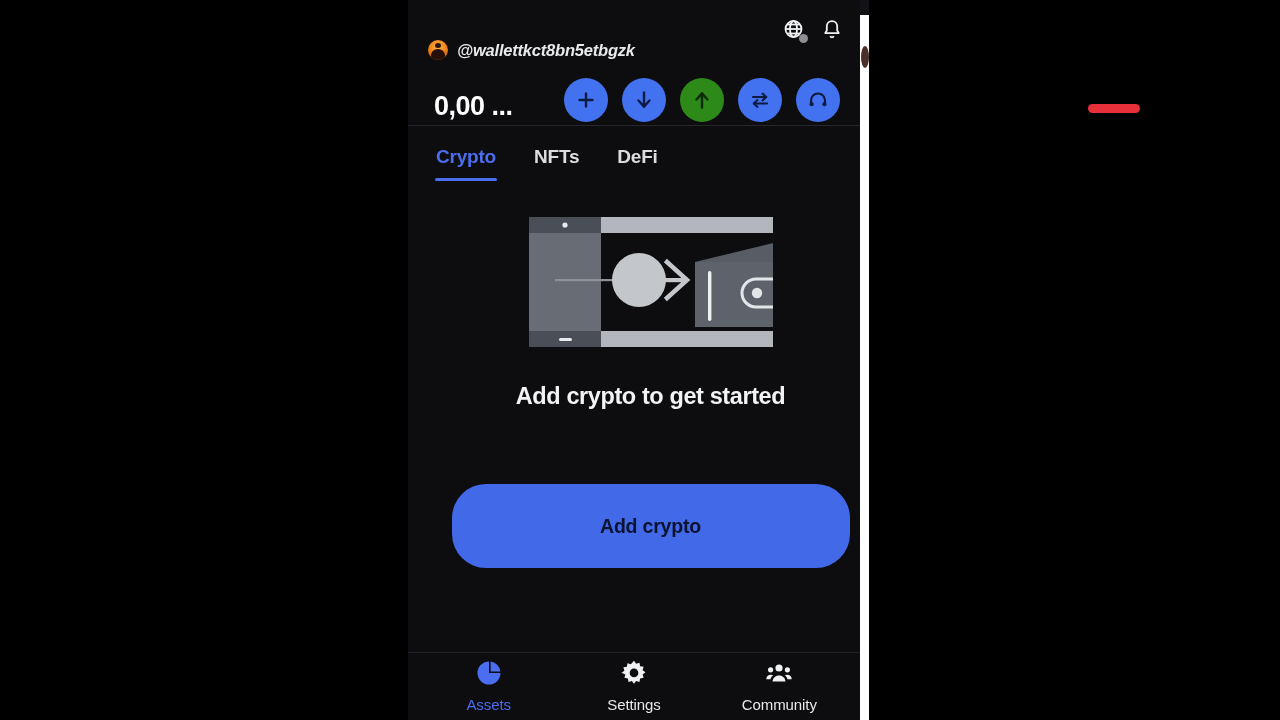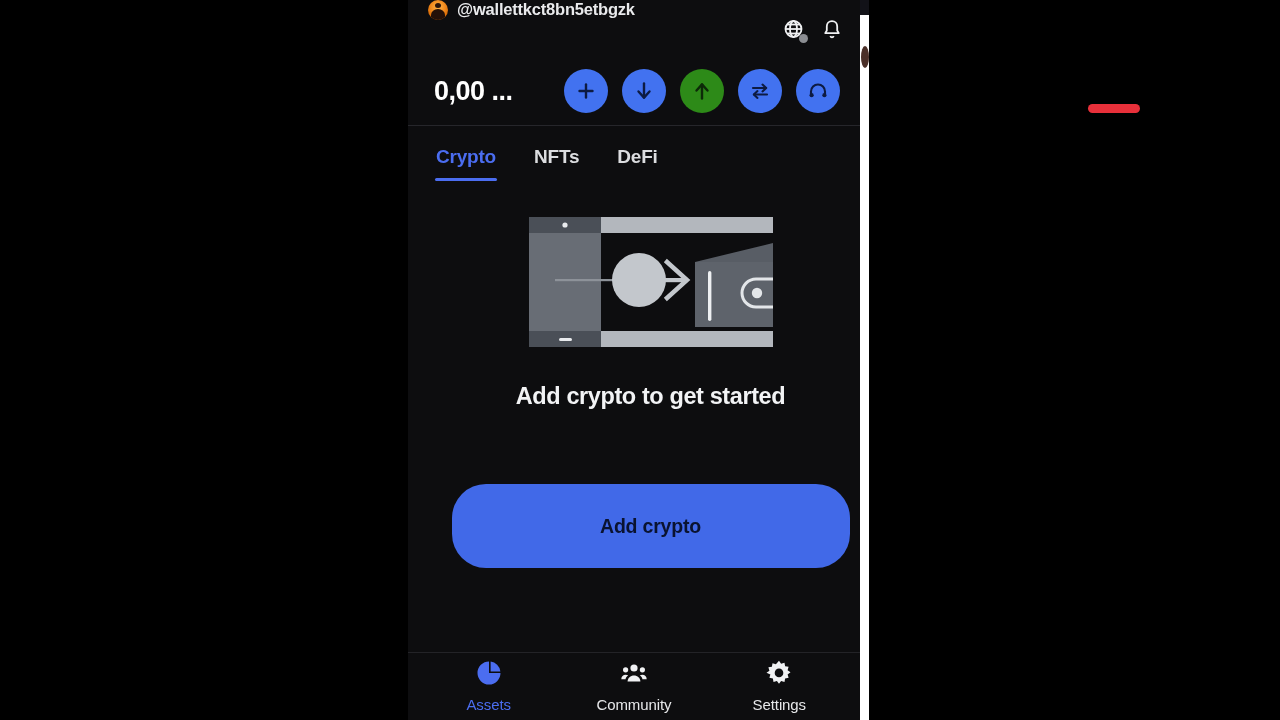--- a/index.html
+++ b/index.html
@@ -53,23 +53,24 @@
   }
 
   
   .header {
     padding: 0 20px;
     flex: 0 0 125px;
     position: relative;
   }
   .acct-row {
     display: flex;
-    align-items: flex-start;
+    align-items: flex-end;
     height: 60px;
     gap: 9px;
+    font-style: italic;
   }
   .avatar {
     width: 20px; height: 20px;
     border-radius: 50%;
     background: radial-gradient(circle at 50% 35%, #ffb347 0%, #f08a1e 42%, #d96a05 70%, #8a3d02 100%);
     position: relative;
     flex: 0 0 auto;
     overflow: hidden;
   }
   .avatar::before {
@@ -108,21 +109,21 @@
     position: absolute;
     right: -2px; bottom: -1px;
     width: 9px; height: 9px;
     border-radius: 50%;
     background: #8b8d92;
   }
 
   
   .action-row {
     display: flex;
-    align-items: center;
+    align-items: flex-end;
     height: 62px;
     gap: 0;
     position: relative;
   }
   .balance {
     color: #ffffff;
     font-size: 27px;
     font-weight: bold;
     letter-spacing: -0.5px;
     white-space: nowrap;
@@ -386,36 +387,36 @@
             <path d="M14.6 1.6 A11.5 11.5 0 0 1 24.4 11.4 L14.6 11.4 Z" fill="#4b6df0"></path>
           </svg>
         </span>
         <span class="nav-label">Assets</span>
       </div>
 
 
       <div class="nav-item">
         <span>
           <svg width="26" height="26" viewBox="0 0 26 26" fill="#f0f1f3">
+            <path d="M13 0.8l2.1 2.9 3.4-1 .6 3.5 3.5.6-1 3.4 2.9 2.1-2.9 2.1 1 3.4-3.5.6-.6 3.5-3.4-1-2.1 2.9-2.1-2.9-3.4 1-.6-3.5-3.5-.6 1-3.4L.5 12.8l2.9-2.1-1-3.4 3.5-.6.6-3.5 3.4 1z"></path>
+            <circle cx="13" cy="12.9" r="4.3" fill="#0d0d0f"></circle>
+          </svg>
+        </span>
+        <span class="nav-label">Settings</span>
+      </div>
+
+      <div class="nav-item">
+        <span>
+          <svg width="26" height="26" viewBox="0 0 26 26" fill="#f0f1f3">
             <circle cx="13" cy="8" r="3.6"></circle>
             <path d="M6.6 21.5c0-3.6 2.9-6.1 6.4-6.1s6.4 2.5 6.4 6.1z"></path>
             <circle cx="4.6" cy="9.8" r="2.6"></circle>
             <path d="M0.3 19.2c0-2.6 1.9-4.4 4.3-4.4 1 0 1.9.3 2.6.8-1.6 1-2.6 2.3-2.6 3.6z"></path>
             <circle cx="21.4" cy="9.8" r="2.6"></circle>
             <path d="M25.7 19.2c0-2.6-1.9-4.4-4.3-4.4-1 0-1.9.3-2.6.8 1.6 1 2.6 2.3 2.6 3.6z"></path>
           </svg>
         </span>
         <span class="nav-label">Community</span>
       </div>
 
-      <div class="nav-item">
-        <span>
-          <svg width="26" height="26" viewBox="0 0 26 26" fill="#f0f1f3">
-            <path d="M13 0.8l2.1 2.9 3.4-1 .6 3.5 3.5.6-1 3.4 2.9 2.1-2.9 2.1 1 3.4-3.5.6-.6 3.5-3.4-1-2.1 2.9-2.1-2.9-3.4 1-.6-3.5-3.5-.6 1-3.4L.5 12.8l2.9-2.1-1-3.4 3.5-.6.6-3.5 3.4 1z"></path>
-            <circle cx="13" cy="12.9" r="4.3" fill="#0d0d0f"></circle>
-          </svg>
-        </span>
-        <span class="nav-label">Settings</span>
-      </div>
-
     </div>
   </div>
 </div>
 
 </body></html>

